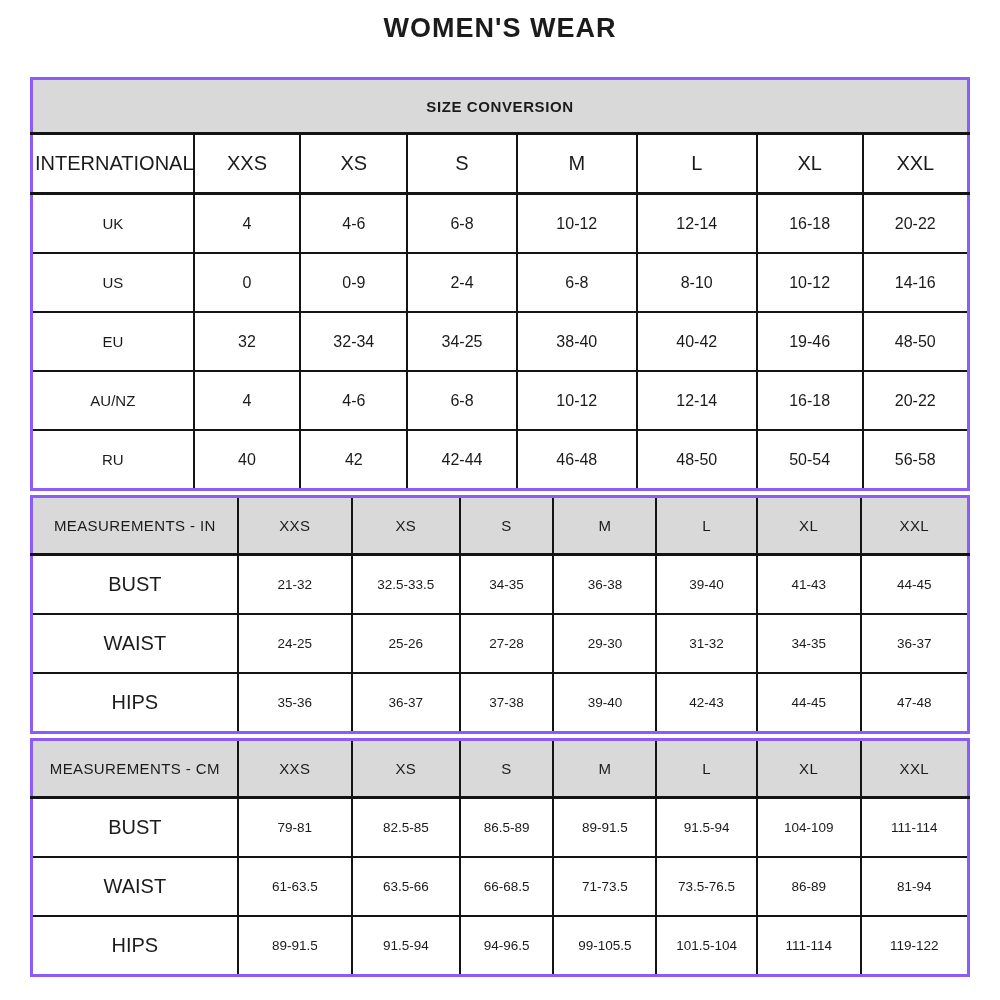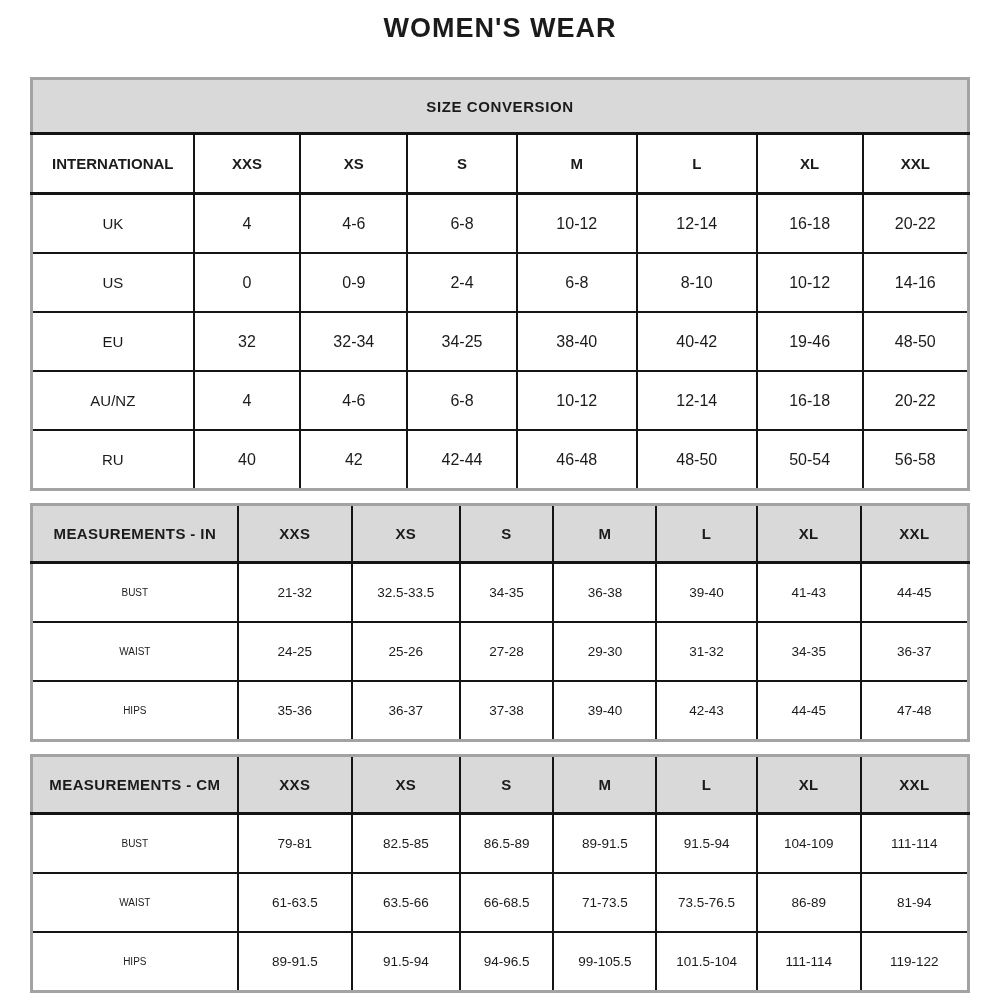--- a/index.html
+++ b/index.html
@@ -20,22 +20,22 @@
     text-align: center;
     font-size: 27px;
     font-weight: 700;
     letter-spacing: 1px;
     line-height: 33px;
   }
   table.tbl {
     width: 100%;
     table-layout: fixed;
     border-collapse: collapse;
-    border: 3px solid #a3a3a3;
-    margin-bottom: 12px;
+    border: 3px solid #8b5cf6;
+    margin-bottom: 4px;
     padding-left: 19px;
   }
   .tbl th, .tbl td {
     border: 2px solid #141414;
     text-align: center;
     vertical-align: middle;
     padding: 0 2px;
     overflow: hidden;
     white-space: nowrap;
   }
@@ -44,48 +44,48 @@
     background: #d9d9d9;
     height: 52px;
     font-size: 15px;
     font-weight: 700;
     letter-spacing: 0.6px;
     border-bottom: 3px solid #141414;
   }
   
   .tbl tr.cols-plain td {
     height: 57px;
-    font-size: 15px;
-    font-weight: 700;
+    font-size: 20px;
+    font-weight: 400;
     border-bottom: 3px solid #141414;
   }
   
   .tbl tr.cols-gray th {
     background: #d9d9d9;
     height: 55px;
     font-size: 15px;
-    font-weight: 700;
+    font-weight: 400;
     letter-spacing: 0.4px;
     border-bottom: 3px solid #141414;
   }
   
   .tbl tr.data-row td {
     height: 57px;
     font-size: 16px;
     font-weight: 400;
   }
   .tbl tr.data-row td.row-label {
     font-size: 15px;
   }
   
   .tbl.meas tr.data-row td {
     font-size: 13.5px;
   }
   .tbl.meas tr.data-row td.row-label {
-    font-size: 10px;
+    font-size: 20px;
   }
 </style>
 </head>
 <body>
 
 <div class="page">
 
   <h1 class="page-title">WOMEN'S WEAR</h1>
 
   <table class="tbl conversion">

